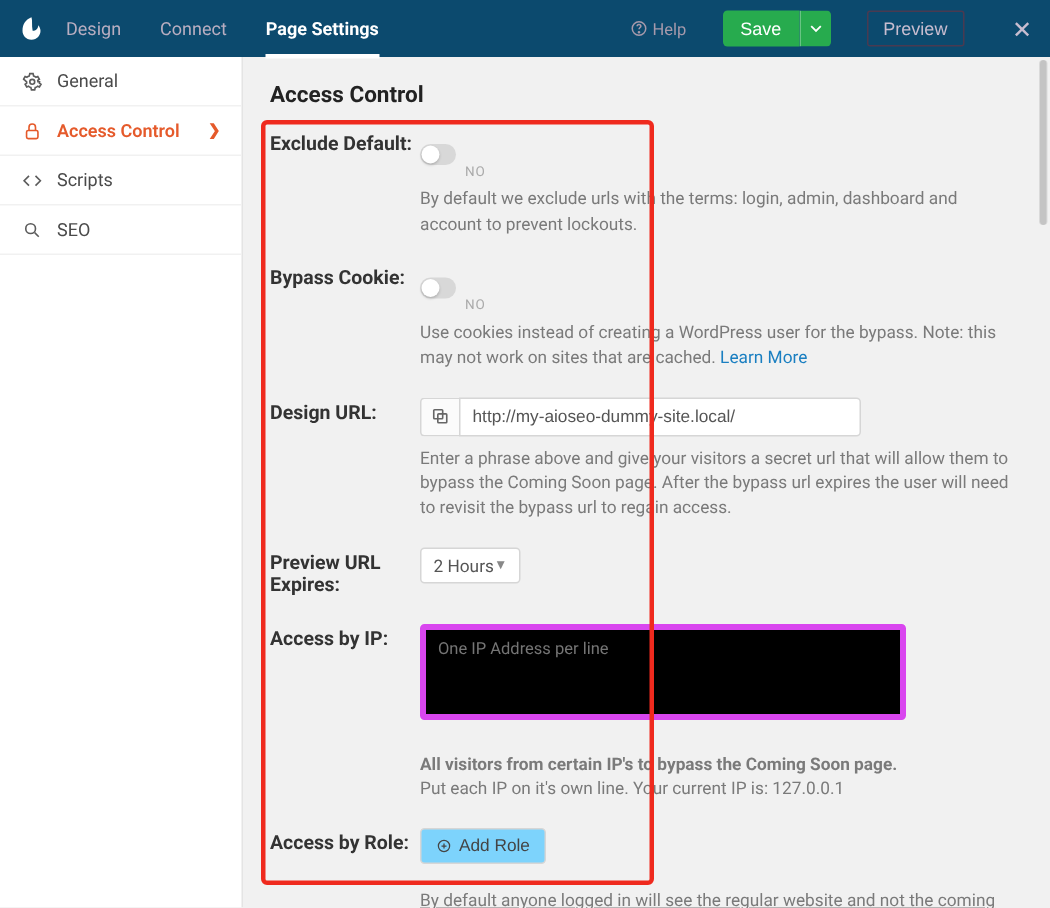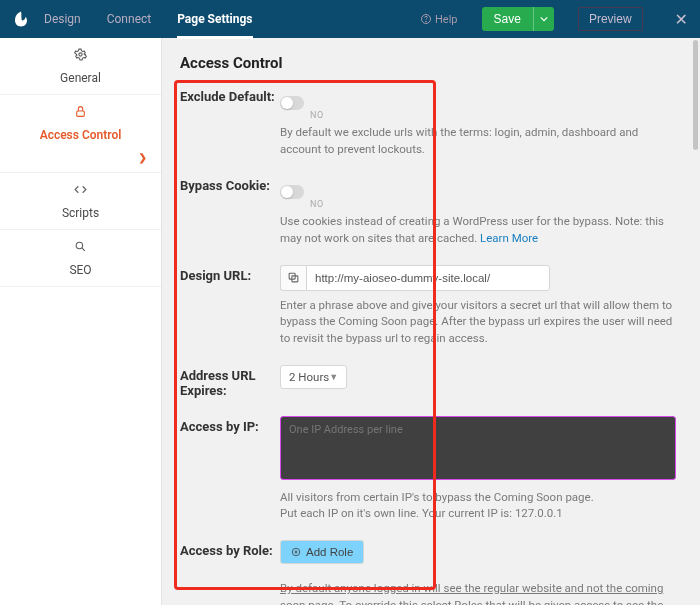--- a/index.html
+++ b/index.html
@@ -11,45 +11,45 @@
   .topnav-item.active { color: #fff; font-weight: 700; border-bottom: 3px solid #fff; padding-bottom: 10px; padding-top:13px;}
   .top-right { margin-left: auto; display: flex; align-items: center; gap: 24px; }
   .help { display:flex; align-items:center; gap:3px; font-size:11px; color:#a699ab; cursor:pointer;}
   .save-wrap { display:flex;border-radius:11px; }
   .save-btn { background:#27ab4e; color:#fff; border:none; padding: 5px 12px; font-size:12px; border-radius:3px 0 0 3px; cursor:pointer;}
   .save-caret { background:#27ab4e; border-left:1px solid rgba(255,255,255,.3); border-radius:0 3px 3px 0; padding:5px 6px; cursor:pointer; display:flex;align-items:center;}
   .preview-btn { background:transparent; border:1px solid #4a3a51; color:#c8bdd0; padding:4px 10px; border-radius:2px; font-size:12px; cursor:pointer;}
   .close-x { color:#c8bdd0; font-size:16px; margin-left:8px; cursor:pointer; }
   .body-wrap { display:flex; height: calc(605px - 38px); }
   .sidebar { width: 162px; background:#fff; border-right:1px solid #e4e4e4; }
-  .side-item { display:flex; align-items:center; padding: 9px 14px; gap:10px; font-size:12px; color:#4a4a4a; cursor:pointer; border-bottom:1px solid #f1f1f1;flex-direction:column;}
+  .side-item { display:flex; align-items:center; padding: 9px 14px; gap:10px; font-size:12px; color:#4a4a4a; cursor:pointer; border-bottom:1px solid #f1f1f1;}
   .side-item.active { color:#e55a2b; font-weight:600;}
   .side-item .chev { margin-left:auto; font-size:10px; color:#e55a2b;}
   .side-ico { width:14px; height:14px; display:flex; align-items:center; justify-content:center; color:#5c5c5c;}
   .side-item.active .side-ico{ color:#e55a2b;}
   .main { flex:1; overflow:auto; padding: 16px 18px 18px 18px; }
   .main-title { font-size:15px; font-weight:700; color:#222; margin-bottom:14px;}
   .settings { position:relative; }
   .highlight-box { position:absolute; left:-6px; top:-6px; width:262px; height:510px; border:3px solid #ef2a1e; border-radius:4px; pointer-events:none;}
   .row { display:flex; align-items:flex-start; margin-bottom:18px; }
   .row-label { width: 100px; font-size:13px; font-weight:700; color:#333; padding-top:3px; flex-shrink:0;}
   .row-body { flex:1; font-size:11.5px; color:#666; }
   .toggle { display:flex; align-items:center; gap:6px; margin-bottom:4px;}
   .toggle-pill { width:24px; height:14px; background:#d8d8d8; border-radius:8px; position:relative; cursor:pointer;}
   .toggle-pill::after{ content:""; position:absolute; left:1px; top:1px; width:12px; height:12px; background:#fff; border-radius:50%; box-shadow:0 1px 2px rgba(0,0,0,.2);}
   .toggle-text { font-size:9px; color:#aaa; letter-spacing:.5px;margin-top:24px;}
   .help-text { color:#7a7a7a; line-height:1.45; }
   .link { color:#1a7fc1; cursor:pointer;}
   .url-wrap { display:flex; margin-bottom:6px;}
   .copy-ico { width:26px; height:26px; border:1px solid #d6d6d6; border-right:none; background:#fbfbfb; display:flex; align-items:center; justify-content:center; border-radius:3px 0 0 3px; cursor:pointer;}
-  .url-input { height:26px; width:244px; border:1px solid #d6d6d6; padding:0 8px; font-size:11.5px; color:#555; background:#fff; border-radius:0 3px 3px 0;}
+  .url-input { height:26px; width:268px; border:1px solid #d6d6d6; padding:0 8px; font-size:11.5px; color:#555; background:#fff; border-radius:0 3px 3px 0;}
   .select-wrap { display:inline-flex; align-items:center; border:1px solid #d6d6d6; background:#fff; border-radius:3px; padding:4px 8px; gap:0; cursor:pointer;}
   .select-text { font-size:11.5px; color:#555;}
   .caret-dn { font-size:9px; color:#888;}
-  .textarea { width: 396px; height: 64px; border:1px solid #d946ef; background:#404040; border-radius:3px; padding:6px 8px; font-size:11px; color:#999; font-family:inherit; resize:none;}
+  .textarea { width: 324px; height: 64px; border:4px solid #d946ef; background:#000000; border-radius:3px; padding:6px 8px; font-size:11px; color:#999; font-family:inherit; resize:none;}
   .add-btn { display:inline-flex; align-items:center; gap:5px; background:#7dd3fc; border:1px solid #d6d6d6; border-radius:3px; padding:5px 10px; font-size:11.5px; color:#444; cursor:pointer;}
   .radio-list { margin-bottom:10px;}
   .radio-item { display:flex; align-items:center; gap:6px; font-size:11.5px; color:#333; margin-bottom:2px; font-weight:600; cursor:pointer;}
   .radio { width:11px; height:11px; border:2px solid #bbb; border-radius:50%; display:inline-block;}
   .radio.sel { border-color:#e55a2b; background: radial-gradient(circle,#e55a2b 0 45%,#fff 46% 100%);}
   svg { display:block; }
   .scrollbar { position:absolute; right:2px; top:40px; width:5px; height:110px; background:#c4c4c4; border-radius:3px;}
 </style>
 </head>
 <body>
@@ -167,34 +167,34 @@
                   <rect x="4" y="4" width="11" height="11" rx="1"></rect>
                 </svg>
               </span>
             <input class="url-input" value="http://my-aioseo-dummy-site.local/" style="">
           </div>
           <div class="help-text">Enter a phrase above and give your visitors a secret url that will allow them to bypass the Coming Soon page. After the bypass url expires the user will need to revisit the bypass url to regain access.</div>
         </div>
       </div>
 
       <div class="row">
-        <div class="row-label">Address URL Expires:</div>
+        <div class="row-label">Preview URL Expires:</div>
         <div class="row-body">
           <span class="select-wrap">
             <span class="select-text">2 Hours</span>
             <span class="caret-dn">▼</span>
           </span>
         </div>
       </div>
 
       <div class="row">
         <div class="row-label">Access by IP:</div>
         <div class="row-body">
           <textarea class="textarea" placeholder="One IP Address per line" style=""></textarea>
-          <div class="help-text" style="margin-top:6px;">All visitors from certain IP's to bypass the Coming Soon page.</div>
+          <div class="help-text" style="margin-top:18px;font-weight:bold;">All visitors from certain IP's to bypass the Coming Soon page.</div>
           <div class="help-text">Put each IP on it's own line. Your current IP is: 127.0.0.1</div>
         </div>
       </div>
 
       <div class="row">
         <div class="row-label">Access by Role:</div>
         <div class="row-body">
           <button class="add-btn">
             <span>
                 <svg width="10" height="10" viewBox="0 0 24 24" stroke="#444" stroke-width="2">

